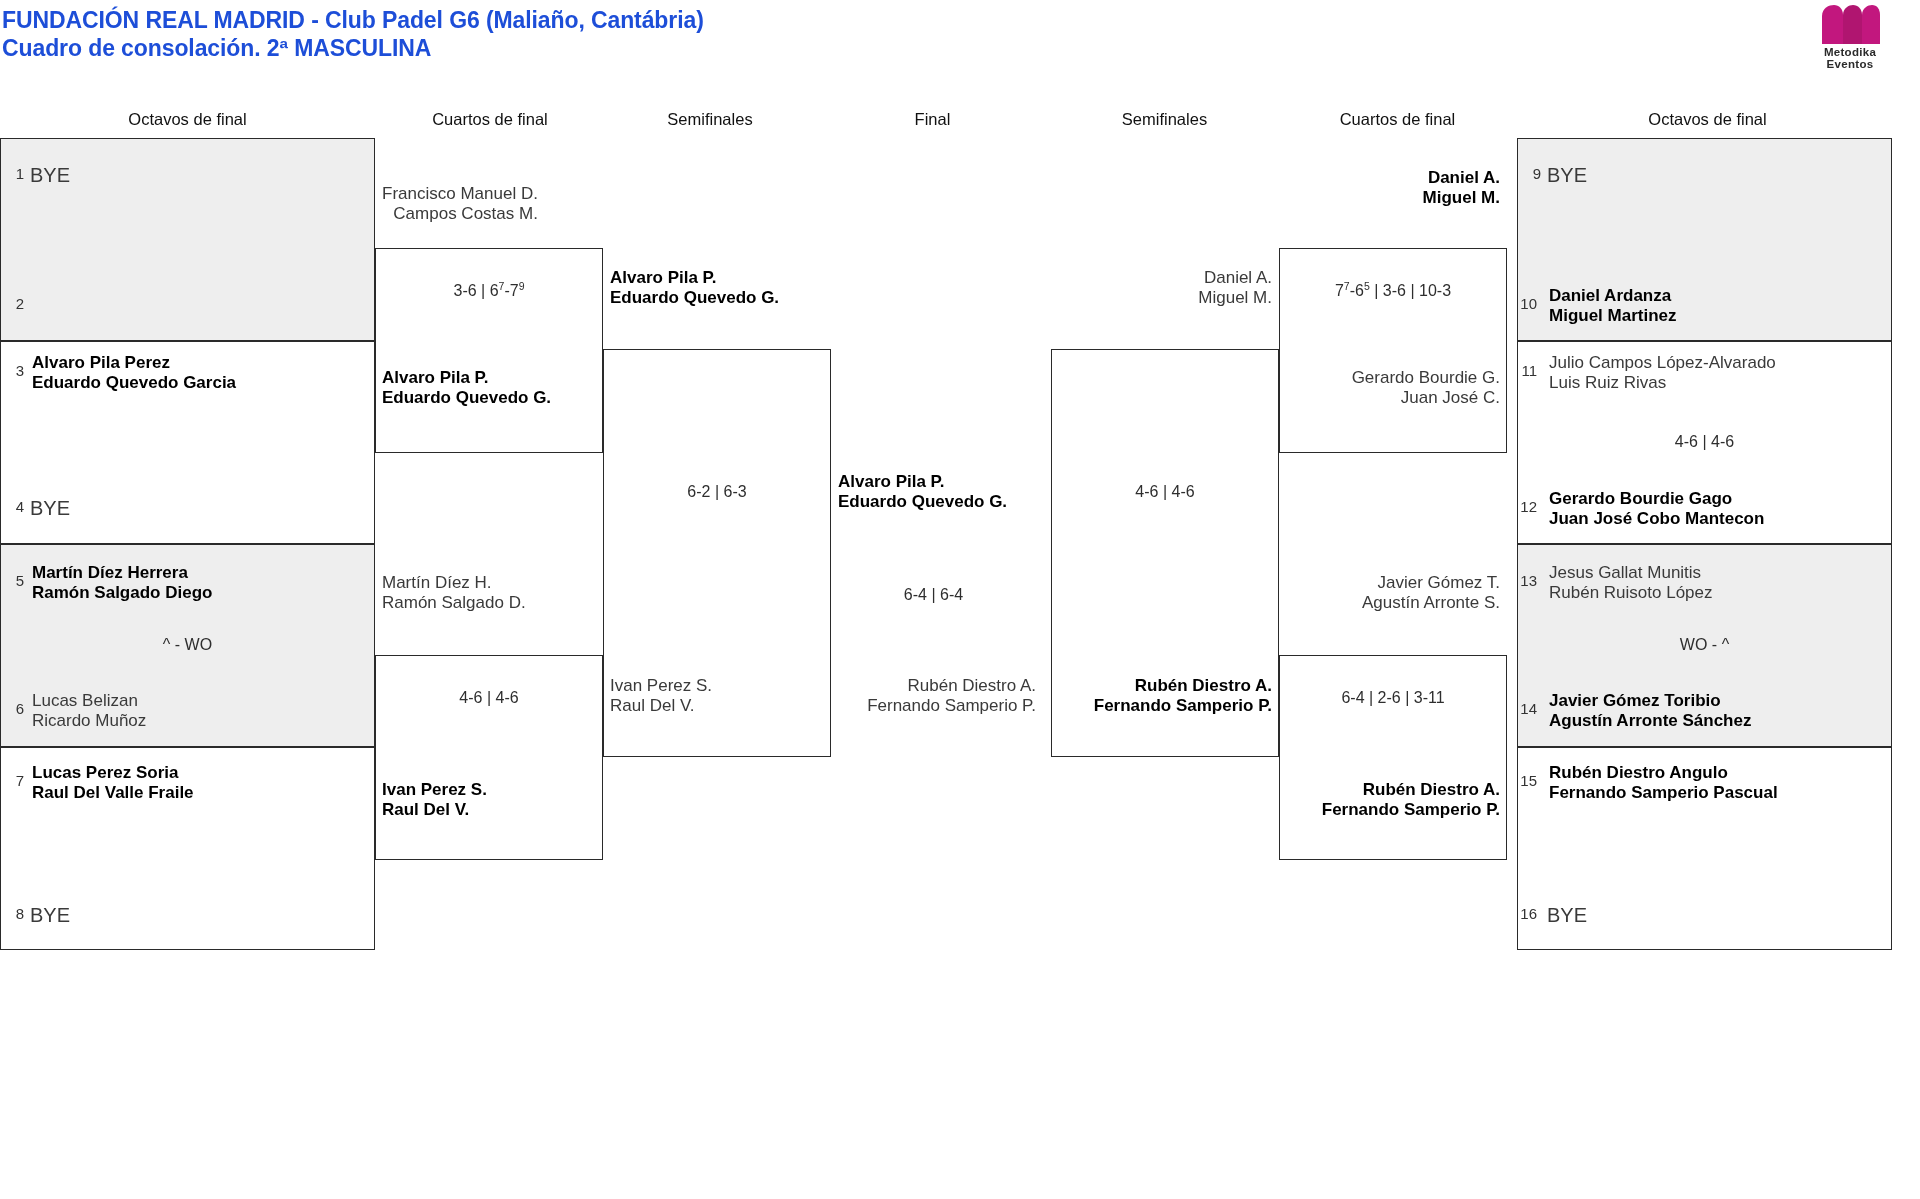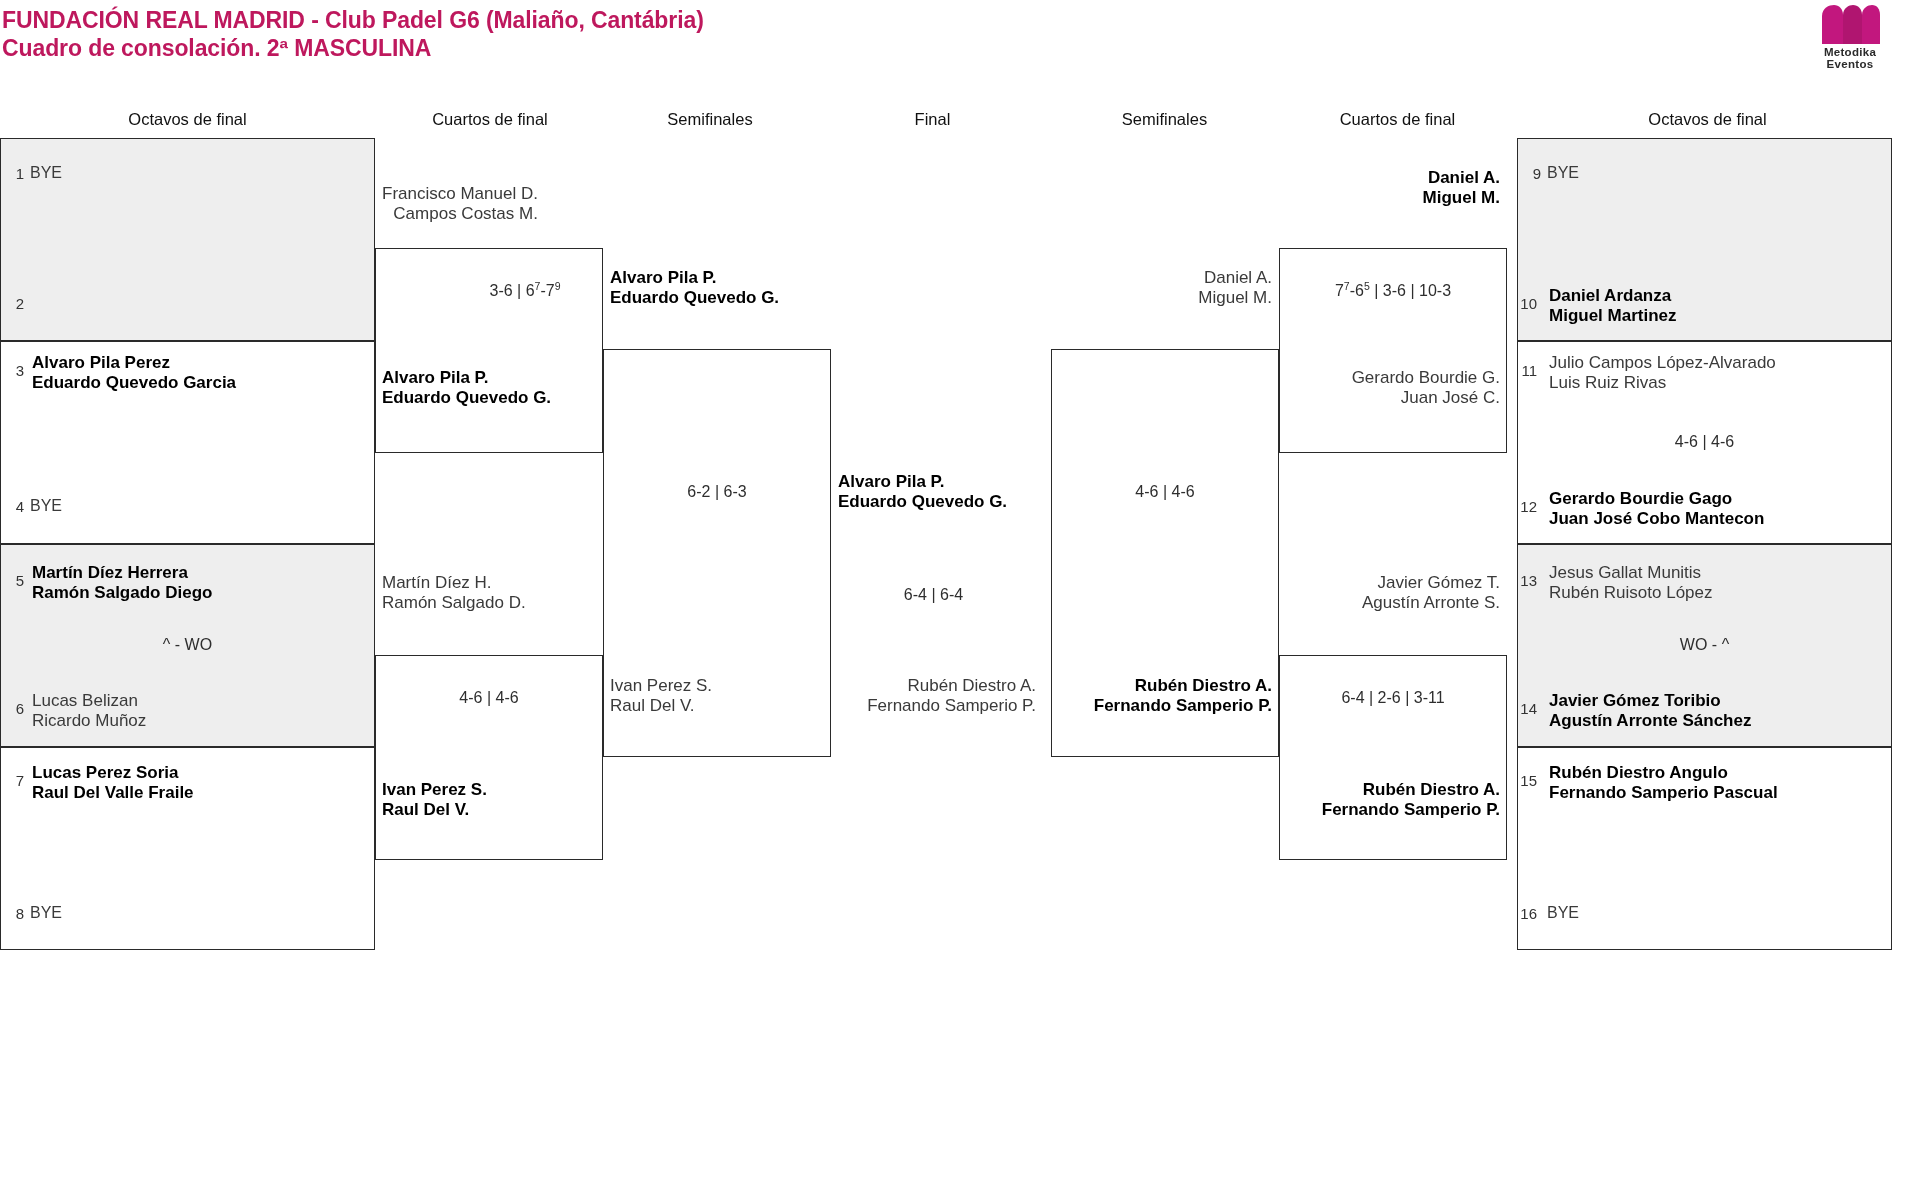--- a/index.html
+++ b/index.html
@@ -14,21 +14,21 @@
   #root { position: relative; width: 1920px; height: 1199px; }
 
   
   .title-block { position: absolute; left: 2px; top: 6px; }
   .title-line {
     font-size: 23px;
     font-weight: bold;
     letter-spacing: -0.1px;
     line-height: 28px;
     white-space: nowrap;
-    color: #be185d;
+    color: #1d4ed8;
   }
 
   
   .logo { position: absolute; right: 14px; top: 4px; width: 112px; text-align: center; }
   .logo-mark { display: block; margin: 0 auto; }
   .logo-text { font-size: 11.5px; font-weight: bold; color: #2b2b2b; line-height: 12px; letter-spacing: .3px;}
 
   
   .round-head {
     position: absolute;
@@ -70,21 +70,21 @@
   
   .score {
     position: absolute;
     font-size: 16px;
     color: #2e2e2e;
     text-align: center;
     white-space: nowrap;
   }
   .score sup { font-size: 10.5px; vertical-align: super; line-height: 0; }
 
-  .bye { font-size: 16px; color: #3a3a3a; white-space: nowrap; position: absolute;}
+  .bye { font-size: 20px; color: #3a3a3a; white-space: nowrap; position: absolute;}
 </style>
 </head>
 <body>
 
 <div id="root">
 
   <div class="title-block">
     <div class="title-line">FUNDACIÓN REAL MADRID - Club Padel G6 (Maliaño, Cantábria)</div>
     <div class="title-line">Cuadro de consolación. 2ª MASCULINA</div>
   </div>
@@ -150,21 +150,21 @@
   <div class="bye" style="left:30px; top:904px;">BYE</div>
 
   <div class="box" style="left:375px; top:248px; width:228px; height:205px;"></div>
   <div class="box" style="left:375px; top:655px; width:228px; height:205px;"></div>
 
   <div class="pair lose" style="left:382px; top:184px;text-align:right;">
     <div>Francisco Manuel D.</div>
     <div>Campos Costas M.</div>
   </div>
 
-  <div class="score" style="left:375px; top:282px; width:228px;margin-left:36px;">
+  <div class="score" style="left:375px; top:282px; width:228px;">
     <span>3-6 | 6</span><sup>7</sup><span>-7</span><sup>9</sup>
   </div>
 
   <div class="pair win" style="left:382px; top:368px;">
     <div>Alvaro Pila P.</div>
     <div>Eduardo Quevedo G.</div>
   </div>
 
   <div class="pair lose" style="left:382px; top:573px;">
     <div>Martín Díez H.</div>

